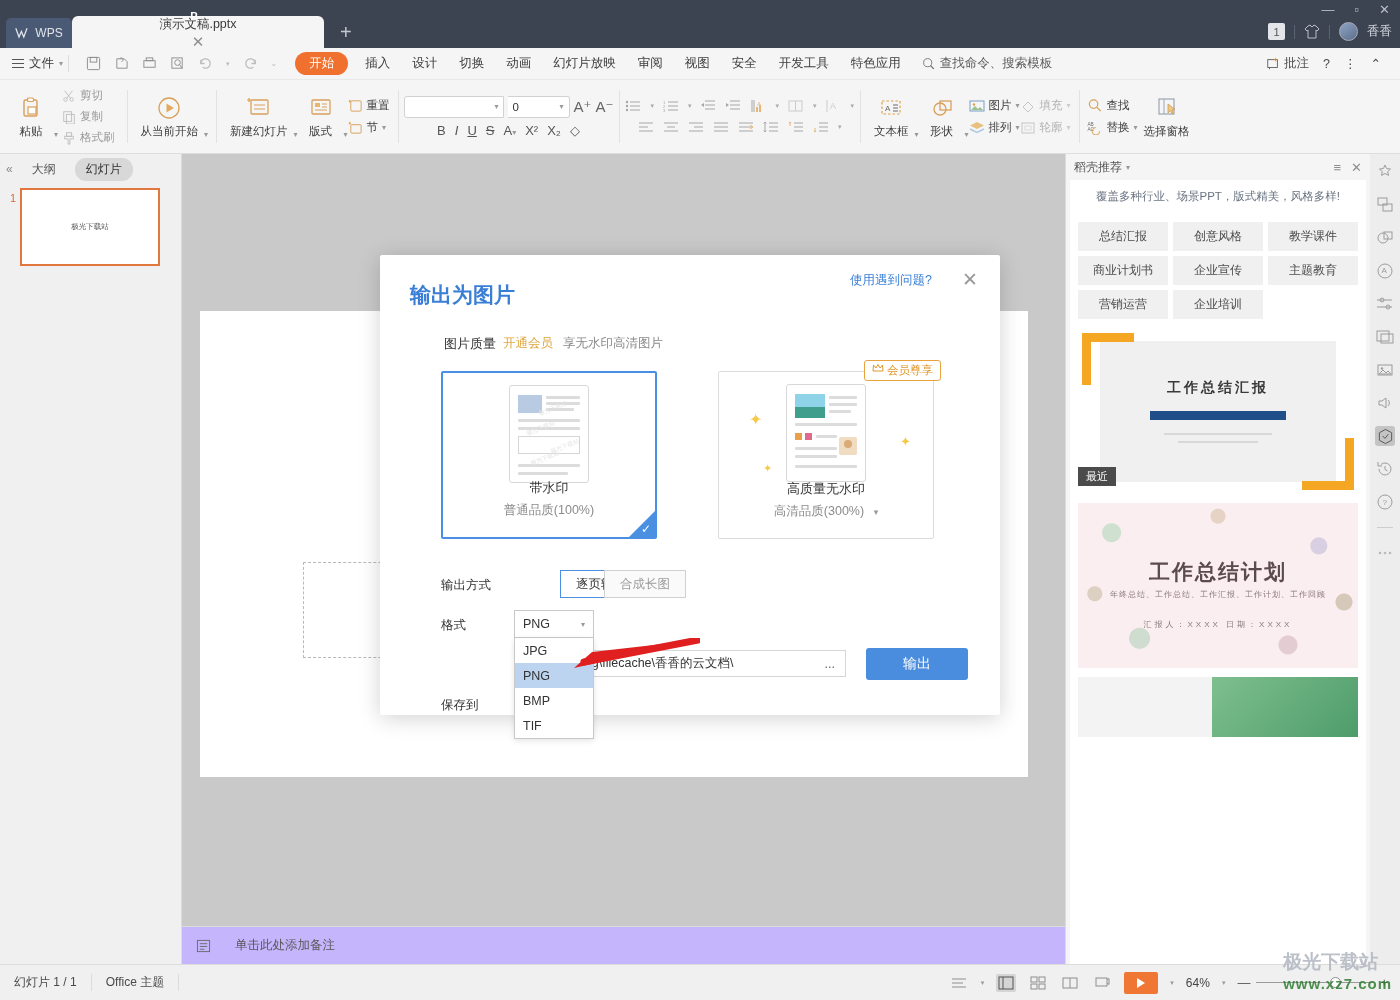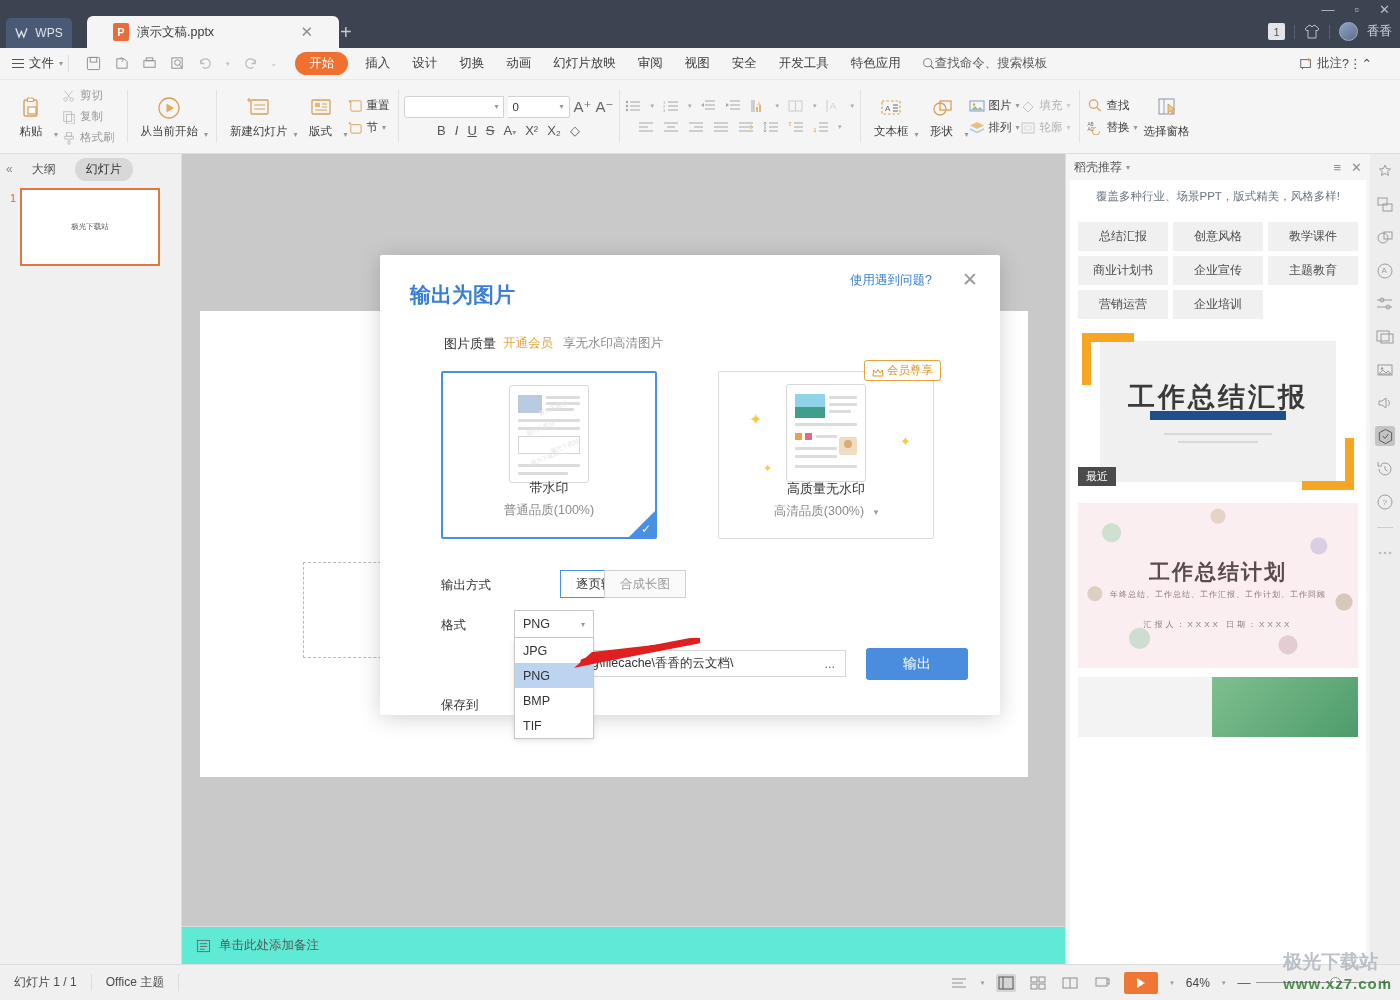--- a/index.html
+++ b/index.html
@@ -16,23 +16,23 @@
     background: #3d4451;
   }
   .wps-tab {
     position: absolute; left: 6px; top: 18px; width: 66px; height: 30px;
     background: #4b5a74; border-radius: 5px 5px 0 0;
     display: flex; align-items: center; justify-content: center; gap: 4px;
     color: #dfe3ea; font-size: 12px;
   }
   .wps-logo { width: 16px; height: 14px; }
   .doc-tab {
-    position: absolute; left: 87px; top: 16px; width: 252px; height: 32px;
+    position: absolute; left: 72px; top: 16px; width: 252px; height: 32px;
     background: #f5f5f5; border-radius: 6px 6px 0 0;
-    display: flex; align-items: center; padding: 0 26px;
+    display: flex; align-items: center; padding: 0 26px; flex-direction: column;
   }
   .doc-tab .ppt-ico {
     width: 16px; height: 18px; background: #eb6c3a; border-radius: 2px;
     margin-right: 8px; position: relative;
   }
   .doc-tab .ppt-ico::after {
     content: "P"; position: absolute; inset: 0; color: #fff; font-size: 11px;
     display: flex; align-items: center; justify-content: center; font-weight: bold;
   }
   .doc-tab .name { font-size: 12.5px; color: #3a3a3a; flex: 1; }
@@ -71,22 +71,22 @@
   .file-menu { display: flex; align-items: center; gap: 5px; padding-left: 12px; font-size: 12.5px; color:#3c3c3c; cursor:pointer;}
   .hamburger { display: inline-block; width: 12px; }
   .hamburger i { display:block; height:1.5px; background:#555; margin:2.5px 0; }
   .qa-icons { display: flex; align-items: center; gap: 13px; padding: 0 12px; }
   .qa { width: 15px; height: 15px; opacity: .75; cursor: pointer; }
   .vsep { width: 1px; height: 17px; background: #dcdcdc; margin: 0 5px; }
   .tab-active {
     background: #f0712f; color: #fff; border-radius: 12px;
     padding: 3px 14px; font-size: 12.5px; margin: 0 6px; cursor: pointer;
   }
-  .search-cmd { display:flex; align-items:center; font-size:12.5px; color:#5a5a5a; padding-left:10px; cursor:pointer;}
-  .menu-right { margin-left: auto; display: flex; align-items: center; padding-right: 28px; }
+  .search-cmd { display:flex; align-items:center; gap:5px; font-size:12.5px; color:#5a5a5a; padding-left:10px; cursor:pointer;}
+  .menu-right { margin-left: auto; display: flex; align-items: center; gap: 14px; padding-right: 19px; }
   .menu-right .ritem { font-size: 12.5px; color: #4a4a4a; display:flex; align-items:center; gap:4px; cursor:pointer;}
 
   
   .ribbon {
     position: absolute; top: 80px; left: 0; width: 1400px; height: 74px;
     background: #f5f5f5; border-bottom: 1px solid #dedede;
     display: flex; align-items: stretch;
   }
   .rgroup { display: flex; align-items: center; padding: 0 8px; position: relative; }
   .rgroup + .rgroup::before {
@@ -145,22 +145,22 @@
   .slide-canvas {
     position: absolute; left: 18px; top: 157px; width: 828px; height: 466px;
     background: #fff;
   }
   .ph-box {
     position:absolute; left: 103px; top: 251px; width: 204px; height: 96px;
     border: 1px dashed #b9b9b9;
   }
   .notesbar {
     position: absolute; left: 182px; right: 160px; bottom: 36px; height: 38px;
-    background: #5eead4; border-top:1px solid #dcdcdc;
-    display:flex; align-items:center; gap:8px; padding-left:14px;
+    background: #c4b5fd; border-top:1px solid #dcdcdc;
+    display:flex; align-items:center; gap:24px; padding-left:14px;
     font-size:12.5px; color:#585858;
   }
   .vscroll {
     position:absolute; right:0; top:0; bottom:0; width:12px; background:#eee;
   }
   .vscroll .thumbbar { position:absolute; top:20px; left:2px; width:8px; height:80px; background:#c4c4c4; border-radius:4px;}
   .vscroll .arr { position:absolute; left:2px; font-size:8px; color:#888; }
 
   
   .rightpanel {
@@ -189,21 +189,21 @@
   .tag-recent {
     position:absolute; left:0; bottom:8px; background:#4b4b4b; color:#fff;
     font-size:11px; padding:2px 8px;
   }
 
   
   .tpl1 { background:#fff; width:100%; height:100%; position:relative; }
   .tpl1 .inner { position:absolute; left:22px; top:12px; right:22px; bottom:12px; background:#f0f0f0; }
   .tpl1 .lcorner { position:absolute; left:4px; top:4px; width:52px; height:52px; border-left:9px solid #f5a623; border-top:9px solid #f5a623;}
   .tpl1 .rcorner { position:absolute; right:4px; bottom:4px; width:52px; height:52px; border-right:9px solid #f5a623; border-bottom:9px solid #f5a623;}
-  .tpl1 .t1 { position:absolute; left:0; right:0; top:50px; text-align:center; font-size:27px; color:#3a3a3a; font-weight:bold; letter-spacing:3px;}
+  .tpl1 .t1 { position:absolute; left:0; right:0; top:50px; text-align:center; font-size:14px; color:#3a3a3a; font-weight:bold; letter-spacing:3px;}
   .tpl1 .bar { position:absolute; left:72px; right:72px; top:82px; height:9px; background:#1f4e88;}
   .tpl1 .ln { position:absolute; height:2px; background:#d8d8d8; }
 
   
   .tpl2 { width:100%; height:100%; position:relative; background:#fbeef0;
     background-image:
       radial-gradient(circle at 12% 18%, #cfe0d0 0 9px, transparent 10px),
       radial-gradient(circle at 86% 26%, #d9cfe2 0 8px, transparent 9px),
       radial-gradient(circle at 22% 82%, #cfdcd0 0 10px, transparent 11px),
       radial-gradient(circle at 75% 86%, #e4cdd2 0 9px, transparent 10px),
@@ -280,21 +280,21 @@
   .qcard.sel { border:2px solid #4a90e2; }
   .qcard .cname { position:absolute; left:0; right:0; bottom:40px; text-align:center; font-size:13px; color:#333;}
   .qcard .cqual { position:absolute; left:0; right:0; bottom:18px; text-align:center; font-size:12.5px; color:#8b8b8b;}
   .checkcorner {
     position:absolute; right:0; bottom:0; width:0; height:0;
     border-bottom:26px solid #4a90e2; border-left:26px solid transparent;
   }
   .checkmark { position:absolute; right:4px; bottom:1px; color:#fff; font-size:12px; }
   .vipbadge {
     position:absolute; right:-8px; top:-12px; background:#fff; border:1px solid #e8a33d;
-    color:#e0982c; font-size:11.5px; padding:2px 7px; border-radius:3px; display:flex; gap:3px; align-items:flex-end;
+    color:#e0982c; font-size:11.5px; padding:2px 7px; border-radius:3px; display:flex; gap:3px; align-items:flex-start;
   }
   .doc-prev {
     position:absolute; left:50%; transform:translateX(-50%); top:12px; width:80px; height:98px;
     background:#fff; border:1px solid #d8d8d8; border-radius:3px;
   }
   .dp-line { position:absolute; height:3px; background:#dcdcdc; border-radius:1px;}
   .dp-sq { position:absolute; left:8px; top:9px; width:24px; height:18px; background:#b9cbe3;}
   .dp-box { position:absolute; left:8px; right:8px; top:50px; height:18px; border:1px solid #d5d5d5;}
   .wm-ghost { position:absolute; font-size:6px; color:#e4e4e4; transform:rotate(-22deg); }
   .dp-img { position:absolute; left:8px; top:9px; width:30px; height:24px;

